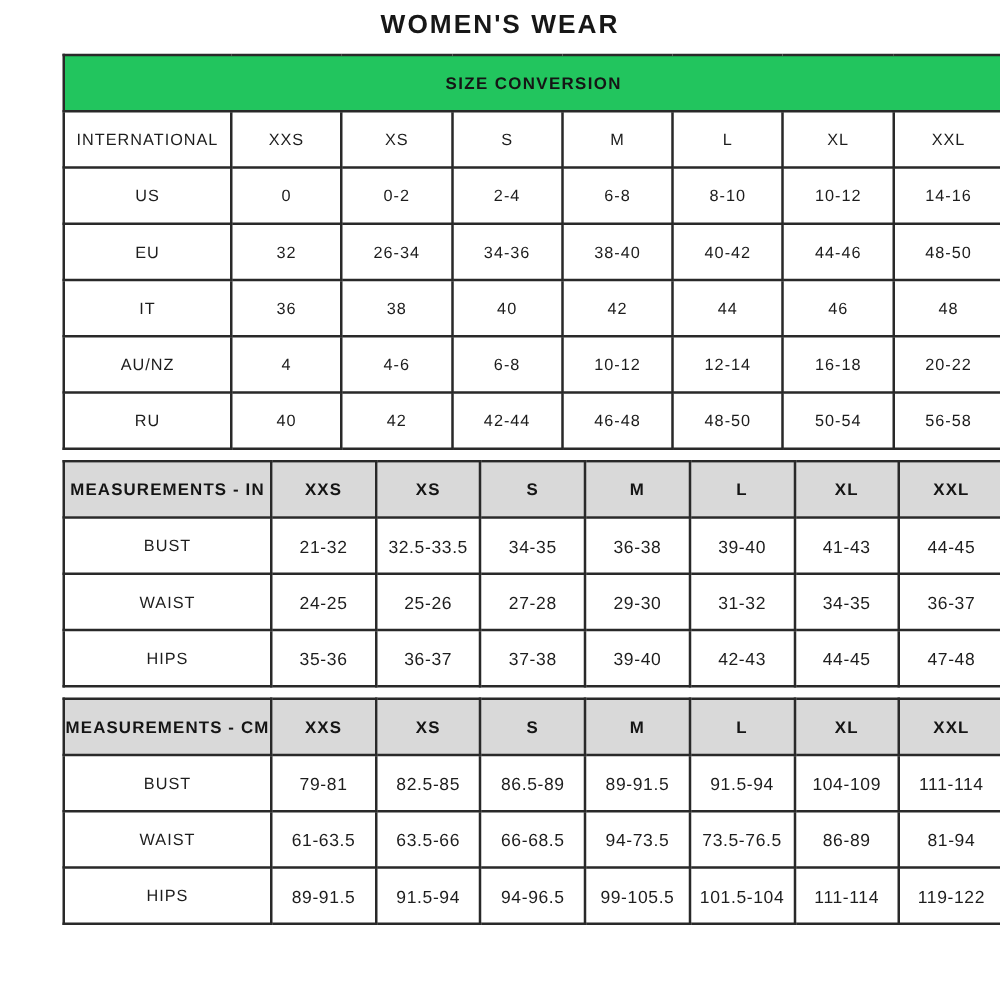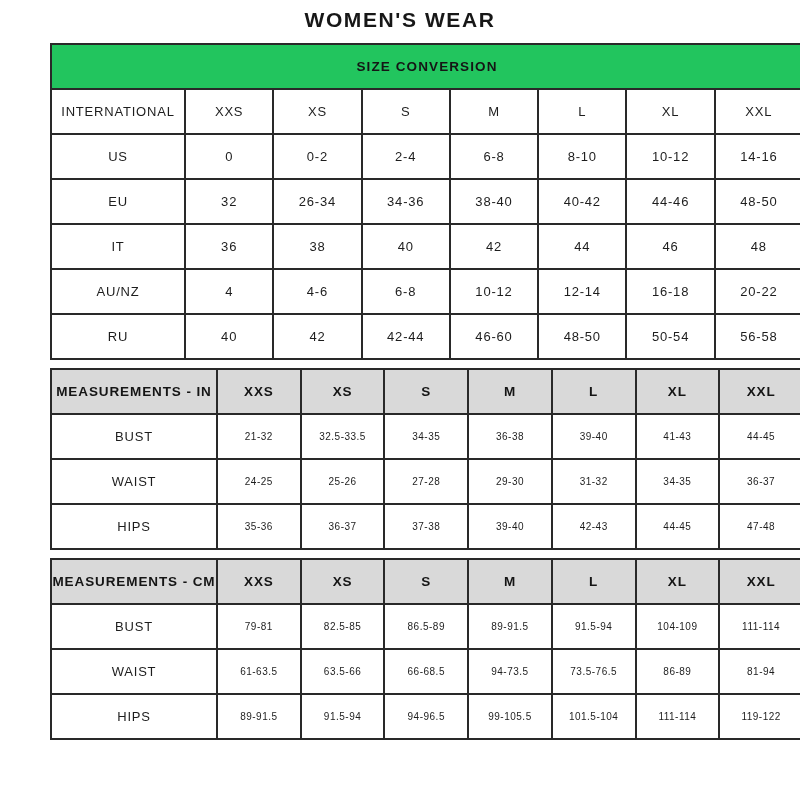--- a/index.html
+++ b/index.html
@@ -58,21 +58,21 @@
   .conv tr.head-row td { font-weight: 500; }
 
   
   .meas tr.gray-head-row td {
     background: #d9d9d9;
     font-weight: 700;
     font-size: 13.5px;
     letter-spacing: 0.9px;
     color: #151515;
   }
-  .meas td.value { font-size: 10px; letter-spacing: 0.5px; }
+  .meas td.value { font-size: 14px; letter-spacing: 0.5px; }
   .meas td.row-label { font-size: 13px; }
 </style>
 </head>
 <body>
 
 <div class="page">
   <h1 class="title">WOMEN'S WEAR</h1>
 
   <table class="tbl conv">
       <colgroup>
@@ -137,21 +137,21 @@
           <td class="value">10-12</td>
           <td class="value">12-14</td>
           <td class="value">16-18</td>
           <td class="value">20-22</td>
         </tr>
         <tr>
           <td class="row-label">RU</td>
           <td class="value">40</td>
           <td class="value">42</td>
           <td class="value">42-44</td>
-          <td class="value">46-60</td>
+          <td class="value">46-48</td>
           <td class="value">48-50</td>
           <td class="value">50-54</td>
           <td class="value">56-58</td>
         </tr>
       </tbody>
     </table>
 
   <table class="tbl meas">
       <colgroup>
         <col class="label-col">

